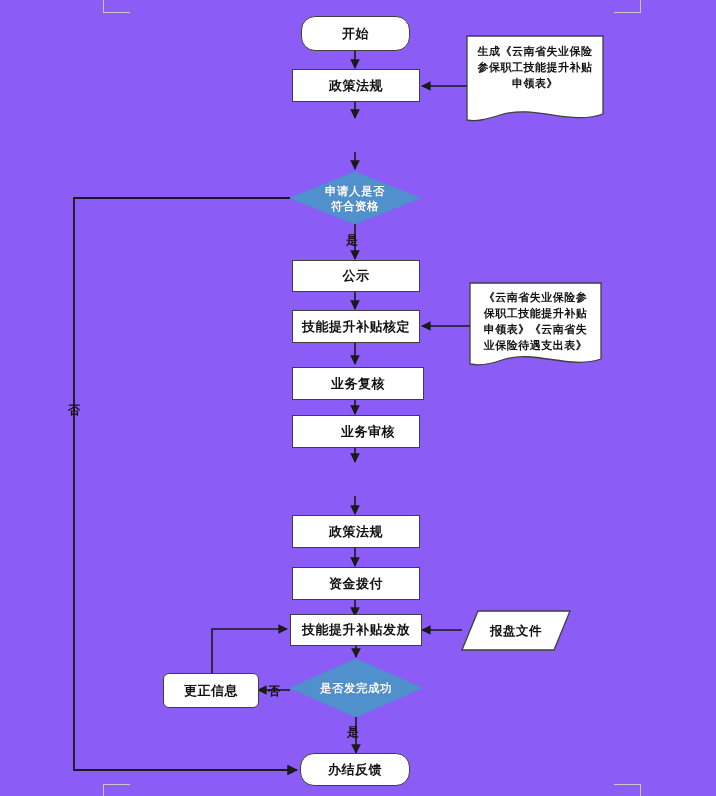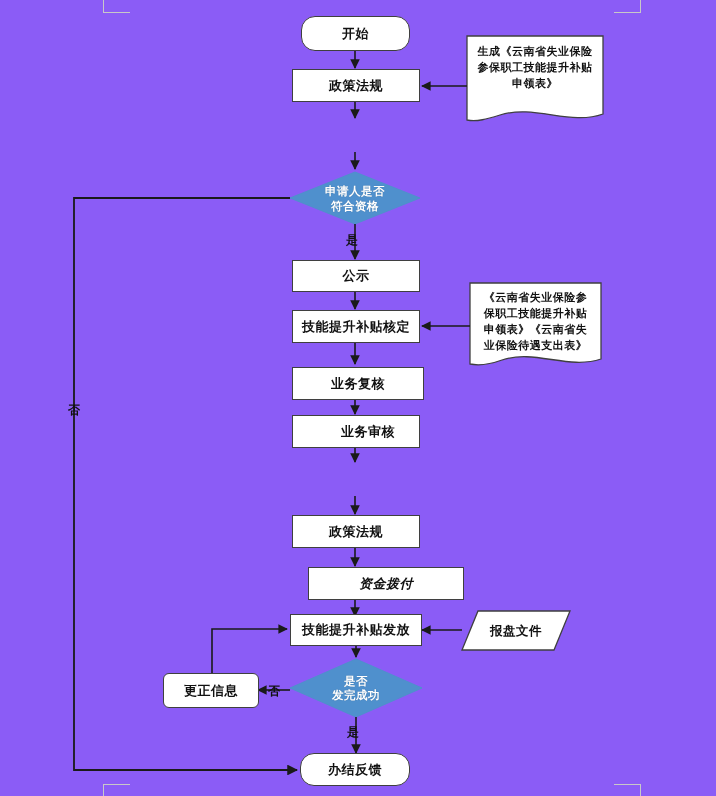--- a/index.html
+++ b/index.html
@@ -178,29 +178,29 @@
 
   <div class="node proc" style="left:292px; top:415px; width:128px; height:33px;padding-left:24px;">
     <span>业务审核</span>
   </div>
 
 
   <div class="node proc" style="left:292px; top:515px; width:128px; height:33px;">
     <span>政策法规</span>
   </div>
 
-  <div class="node proc" style="left:308px; top:567px; width:156px; height:33px;font-style:italic;">
+  <div class="node proc" style="left:292px; top:567px; width:128px; height:33px;">
     <span>资金拨付</span>
   </div>
 
   <div class="node proc" style="left:290px; top:614px; width:132px; height:32px;">
     <span>技能提升补贴发放</span>
   </div>
 
-  <div class="node decision" style="left:300px; top:666px; width:112px; height:44px; flex-direction:column;">
+  <div class="node decision" style="left:300px; top:666px; width:112px; height:44px; flex-direction:row;">
     <span>是否</span>
     <span>发完成功</span>
   </div>
 
   <div class="node proc" style="left:163px; top:673px; width:96px; height:35px;border-radius:6px;">
     <span>更正信息</span>
   </div>
 
   <div class="node terminator" style="left:300px; top:753px; width:110px; height:33px;">
     <span>办结反馈</span>

